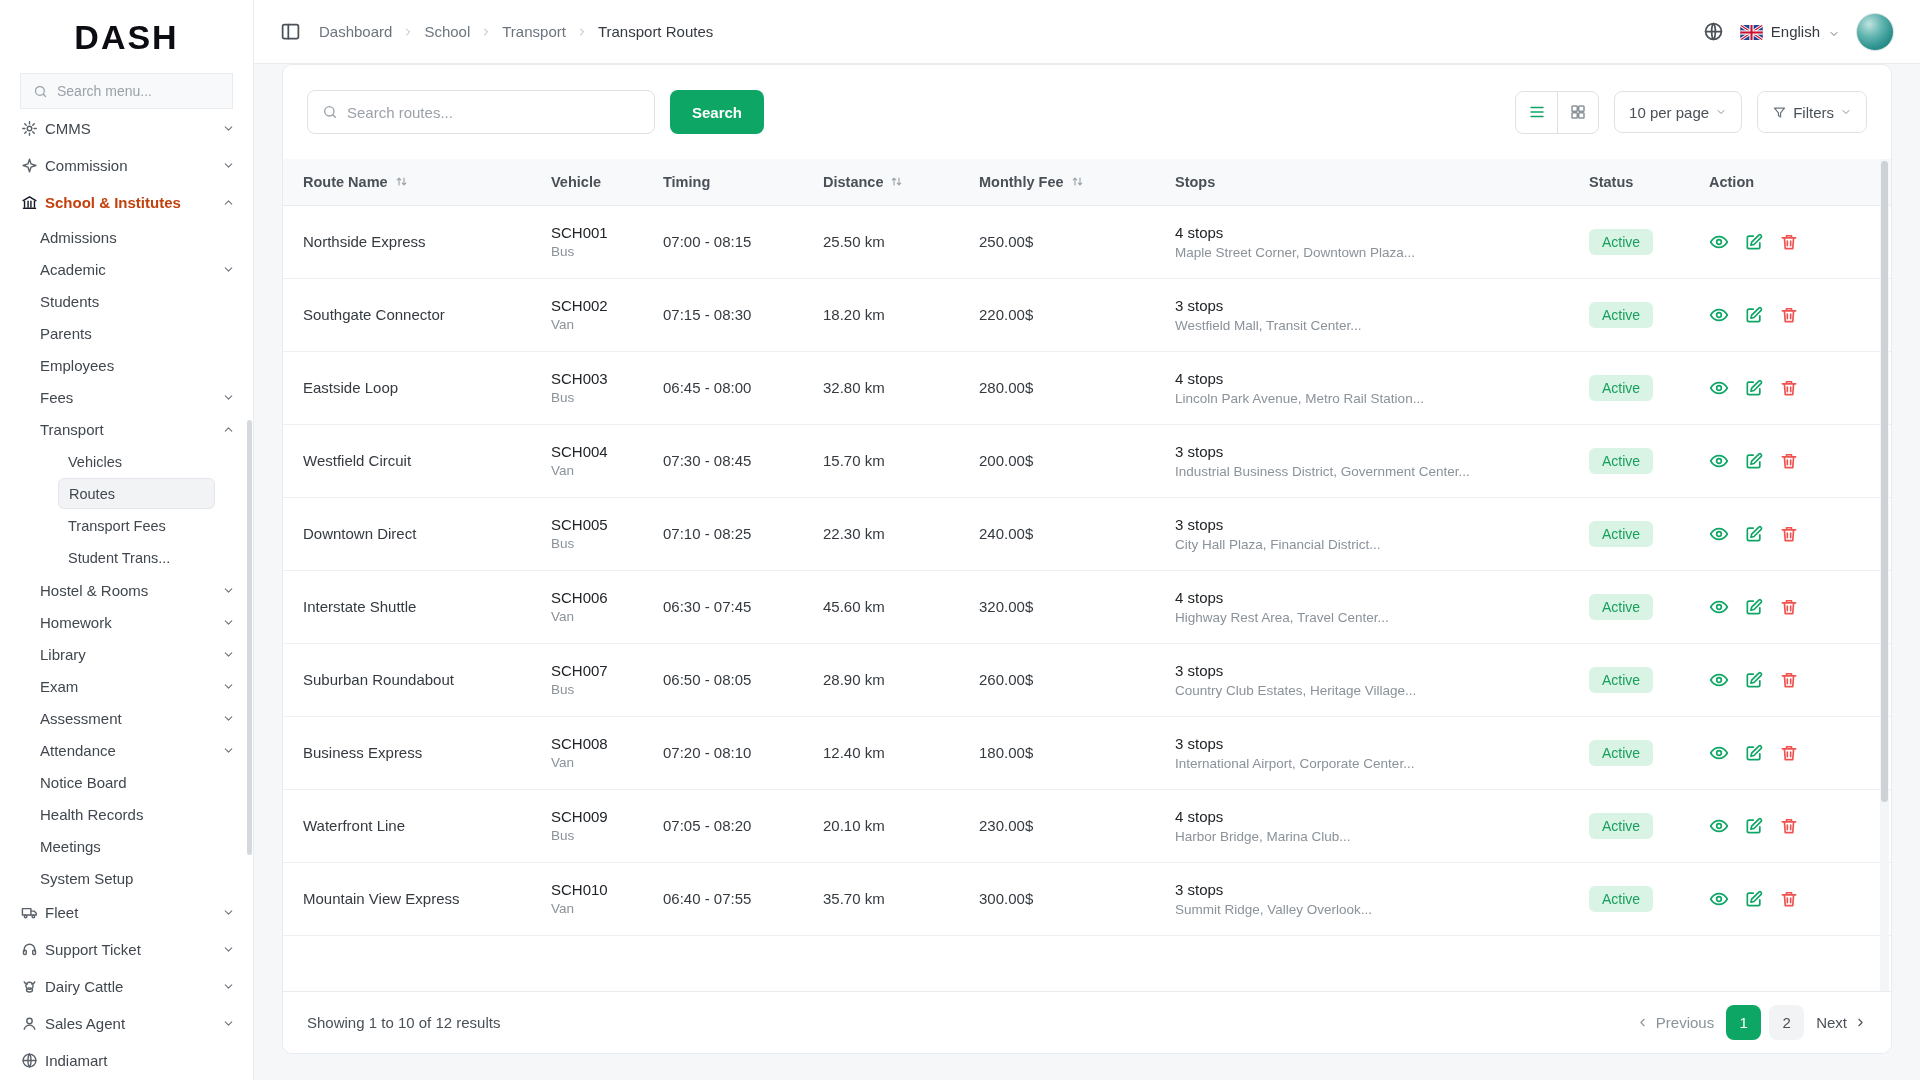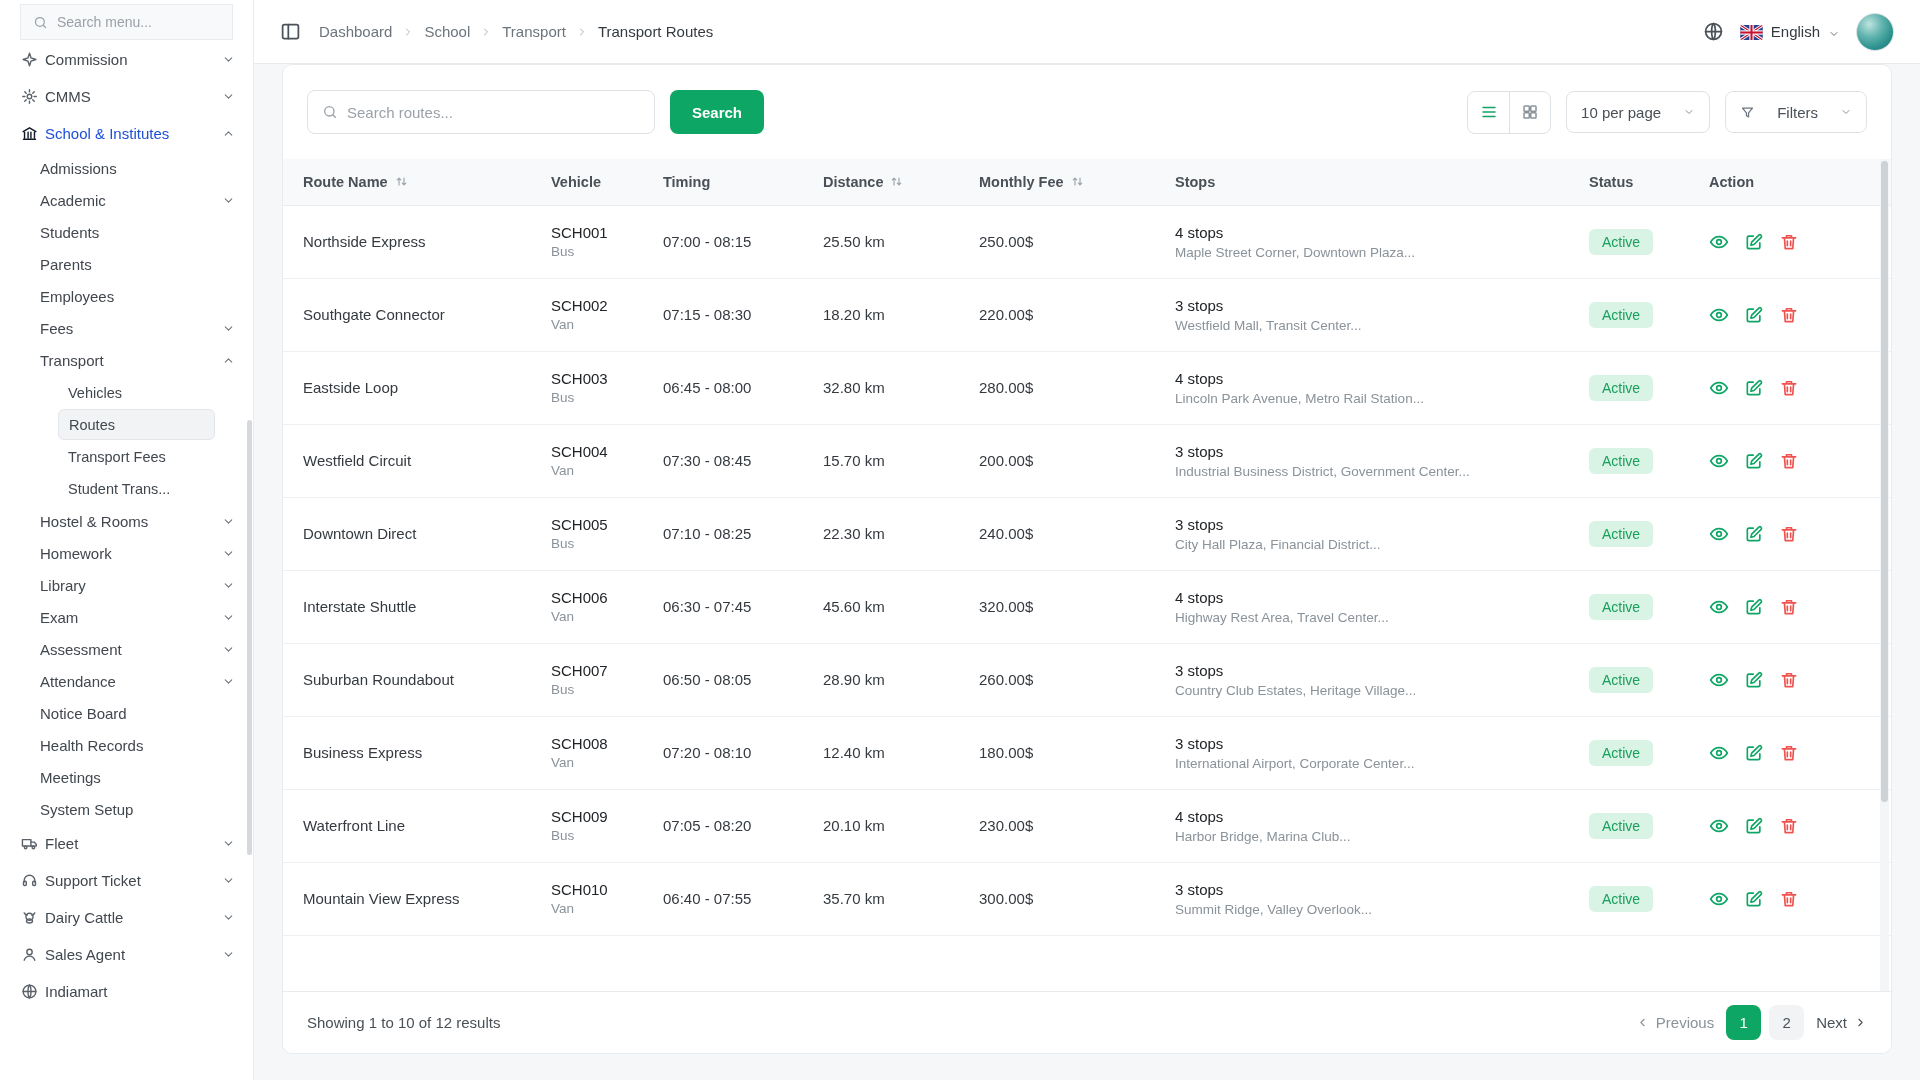--- a/index.html
+++ b/index.html
@@ -25,21 +25,21 @@
   .side-search input{flex:1;font-size:14px}
   .side-search input::placeholder{color:#9aa1a8}
   .side-nav{flex:1;overflow:hidden;margin-top:-11px}
   .side-item{display:flex;align-items:center;gap:7px;color:#41474e;font-size:15px}
   .side-item .si-icon{width:17px;height:17px;color:#5b626a}
   .side-item .si-chevron{width:13px;height:13px;margin-left:auto;color:#6c757d}
   .side-item .si-chevron.up svg{transform:rotate(180deg)}
   .lvl0{height:37px;padding:0 18px 0 21px}
   .lvl1{height:32px;padding:0 18px 0 40px}
   .lvl2{height:31px;margin:1px 38px 1px 58px;padding:0 10px;border-radius:6px;font-size:14.5px}
-  .side-item.active{font-weight:400;color:#1d4ed8}
+  .side-item.active{font-weight:700;color:#c2410c}
   .side-item.active .si-icon{color:#111827}
   .side-item.selected{background:#f1f3f5;border:1px solid #e3e6ea}
   .side-scroll-thumb{position:absolute;right:1px;top:420px;width:5px;height:435px;background:#d5d9dd;border-radius:3px}
 
   
   .main{flex:1;display:flex;flex-direction:column;min-width:0}
   .topbar{height:64px;flex:none;background:#fff;border-bottom:1px solid var(--border);display:flex;align-items:center;padding:2px 26px;gap:18px}
   .panel-btn{width:21px;height:21px;color:#4a5158}
   .breadcrumb{display:flex;align-items:center;gap:10px;color:#6c757d;font-size:15px}
   .crumb.current{color:#343a40}
@@ -63,21 +63,21 @@
   .search-box .ic{width:16px;height:16px}
   .search-box input{flex:1;font-size:15px}
   .search-box input::placeholder{color:#9aa1a8}
   .search-btn{height:44px;padding:0 22px;background:var(--accent);color:#fff;border-radius:8px;font-size:15px;font-weight:600}
   .toolbar-right{margin-left:auto;display:flex;align-items:center;gap:15px}
   .view-toggle{display:flex;border:1px solid var(--border2);border-radius:8px;overflow:hidden;background:#fff}
   .view-btn{width:41px;height:41px;display:flex;align-items:center;justify-content:center;color:#8a929a}
   .view-btn + .view-btn{border-left:1px solid var(--border2)}
   .view-btn .ic{width:18px;height:18px}
   .view-btn.active{color:var(--accent)}
-  .select-btn,.filters-btn{height:42px;border:1px solid var(--border2);border-radius:8px;padding:0 14px;display:flex;align-items:center;gap:22px;color:var(--muted2);font-size:15px;background:#fff}
+  .select-btn,.filters-btn{height:42px;border:1px solid var(--border2);border-radius:8px;padding:0 14px;display:flex;align-items:center;gap:6px;color:var(--muted2);font-size:15px;background:#fff}
   .select-btn .chev,.filters-btn .chev{width:12px;height:12px;color:#8a929a}
   .filters-btn .ic.funnel{width:15px;height:15px;color:#6c757d}
 
   .table-wrap{flex:1;min-height:0;overflow:hidden;position:relative}
   table{width:100%;border-collapse:collapse;table-layout:fixed}
   thead th{background:#f8f9fa;height:46px;text-align:left;font-size:14.5px;font-weight:600;color:var(--muted2);padding:0 16px;border-bottom:1px solid var(--border)}
   thead th .th-flex{display:flex;align-items:center;gap:6px}
   .sort-ic{width:15px;height:15px;color:#98a1a8}
   tbody td{height:73px;border-bottom:1px solid #edeff2;padding:8px 16px;vertical-align:middle;font-size:15px;color:#343a40}
   td:first-child,th:first-child{padding-left:20px}
@@ -101,51 +101,52 @@
   .pages{display:flex;align-items:center;gap:8px}
   .page-btn{min-width:35px;height:35px;border-radius:8px;background:#f1f3f5;color:#4a5158;font-size:15px}
   .page-btn.active{background:var(--accent);color:#fff}
 </style>
 </head>
 <body>
 
 <div class="app" data-interactable="false">
 
   <aside class="sidebar" data-interactable="false">
+    <div class="logo" data-interactable="false">DASH</div>
     <div class="side-search" data-interactable="true">
       <span class="ic" data-interactable="false">
           <svg viewBox="0 0 24 24" fill="none" stroke="currentColor" stroke-width="2" stroke-linecap="round" stroke-linejoin="round">
             <circle cx="11" cy="11" r="7"></circle>
             <path d="M20 20l-3.5-3.5"></path>
           </svg>
         </span>
       <input data-interactable="true" placeholder="Search menu..." style="">
     </div>
     <nav class="side-nav" data-interactable="false">
         <div class="side-item lvl0" data-interactable="true">
           <span class="si-icon" data-interactable="false">
             <svg viewBox="0 0 24 24" fill="none" stroke="currentColor" stroke-width="2" stroke-linecap="round" stroke-linejoin="round">
-              <path d="M12 3l2.2 6.8L21 12l-6.8 2.2L12 21l-2.2-6.8L3 12l6.8-2.2z"></path>
-            </svg>
-          </span>
-          <span class="si-label" data-interactable="false">Commission</span>
+              <circle cx="12" cy="12" r="3.2"></circle>
+              <path d="M12 2.5v3M12 18.5v3M2.5 12h3M18.5 12h3M5.3 5.3l2.1 2.1M16.6 16.6l2.1 2.1M18.7 5.3l-2.1 2.1M7.4 16.6l-2.1 2.1"></path>
+            </svg>
+          </span>
+          <span class="si-label" data-interactable="false">CMMS</span>
           <span class="si-chevron down" data-interactable="false">
             <svg viewBox="0 0 24 24" fill="none" stroke="currentColor" stroke-width="2" stroke-linecap="round" stroke-linejoin="round">
               <path d="M6 9l6 6 6-6"></path>
             </svg>
           </span>
         </div>
         <div class="side-item lvl0" data-interactable="true">
           <span class="si-icon" data-interactable="false">
             <svg viewBox="0 0 24 24" fill="none" stroke="currentColor" stroke-width="2" stroke-linecap="round" stroke-linejoin="round">
-              <circle cx="12" cy="12" r="3.2"></circle>
-              <path d="M12 2.5v3M12 18.5v3M2.5 12h3M18.5 12h3M5.3 5.3l2.1 2.1M16.6 16.6l2.1 2.1M18.7 5.3l-2.1 2.1M7.4 16.6l-2.1 2.1"></path>
-            </svg>
-          </span>
-          <span class="si-label" data-interactable="false">CMMS</span>
+              <path d="M12 3l2.2 6.8L21 12l-6.8 2.2L12 21l-2.2-6.8L3 12l6.8-2.2z"></path>
+            </svg>
+          </span>
+          <span class="si-label" data-interactable="false">Commission</span>
           <span class="si-chevron down" data-interactable="false">
             <svg viewBox="0 0 24 24" fill="none" stroke="currentColor" stroke-width="2" stroke-linecap="round" stroke-linejoin="round">
               <path d="M6 9l6 6 6-6"></path>
             </svg>
           </span>
         </div>
         <div class="side-item lvl0 active" data-interactable="true">
           <span class="si-icon" data-interactable="false">
             <svg viewBox="0 0 24 24" fill="none" stroke="currentColor" stroke-width="2" stroke-linecap="round" stroke-linejoin="round">
               <path d="M3 9.5L12 4l9 5.5"></path>

